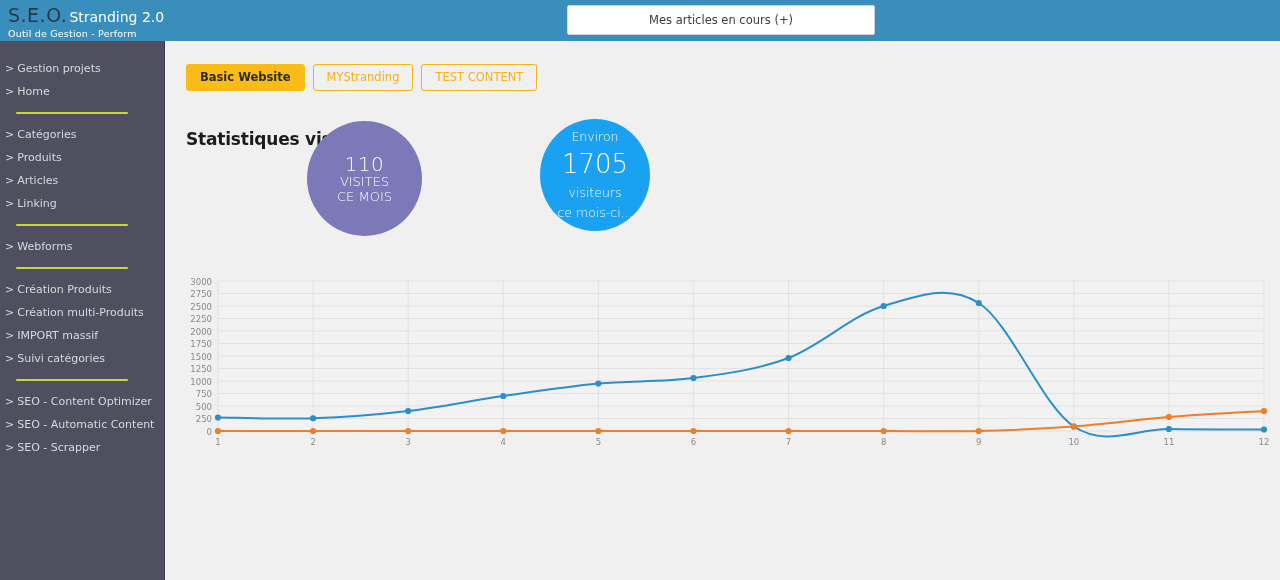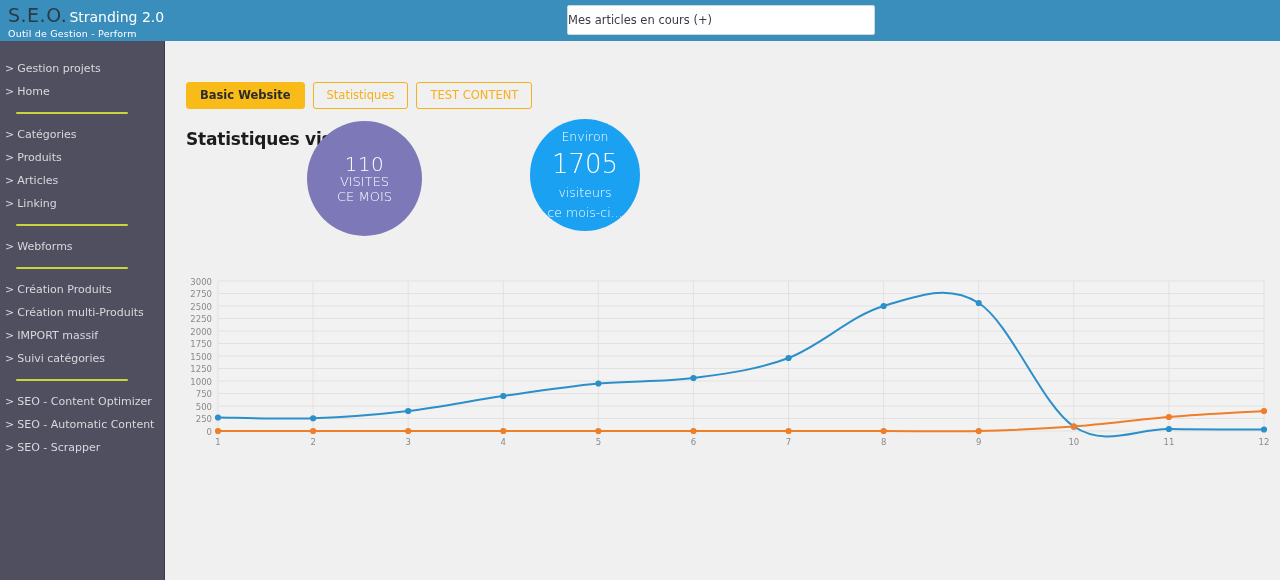--- a/index.html
+++ b/index.html
@@ -31,21 +31,21 @@
   .brand-sub {
     font-size: 9.5px; color: #ffffff; margin-top: 2px;
     letter-spacing: .2px;
   }
   .header-search {
     position: absolute; left: 567px; top: 5px;
     width: 308px; height: 30px;
     background: #ffffff;
     border: 1px solid #cfd6da;
     border-radius: 2px;
-    display: flex; align-items: center; 
+    display: flex; align-items: center; justify-content: center;
     font-size: 11.5px; color: #3b3b46;
     cursor: pointer;
   }
 
   
   .sidebar {
     position: absolute; left: 0; top: 41px;
     width: 165px; height: 539px;
     background: #504f5f;
     border-right: 1px solid #3b3a48;
@@ -79,21 +79,20 @@
   }
   .tab {
     font-size: 11.5px;
     padding: 6px 13px 6px 13px;
     border-radius: 3px;
     border: 1px solid #f5b01a;
     background: transparent;
     color: #f5b01a;
     cursor: pointer;
     line-height: 1.1;
-    margin-top: 18px;
   }
   .tab.active {
     background: #f9bb17;
     border-color: #f9bb17;
     color: #2b2b2b;
     font-weight: bold;
   }
   .page-title {
     position: absolute; left: 21px; top: 88px;
     font-size: 17px; font-weight: bold; color: #1c1c1c;
@@ -108,21 +107,21 @@
     align-items: center; justify-content: center;
     color: #ffffff; text-align: center;
     line-height: 1.12;
   }
   .kpi-purple {
     left: 142px; top: 80px;
     width: 115px; height: 115px;
     background: #7d78b8;
   }
   .kpi-blue {
-    left: 365px; top: 78px;
+    left: 375px; top: 78px;
     width: 110px; height: 112px;
     background: #1ba1f2;
     gap: 6px;
   }
   .kpi-big { font-size: 20px; font-weight: 300; letter-spacing: .5px; }
   .kpi-big-sm { font-size: 26px; font-weight: 300; text-align: center; }
   .kpi-lbl { font-size: 13px; font-weight: 300; }
   .kpi-lbl-sm { font-size: 12.5px; font-weight: 300; }
   .kpi-top { font-size: 12.5px; font-weight: 300; }
 
@@ -168,21 +167,21 @@
       <div class="nav-item"><span class="chev">&gt;</span><span>SEO - Content Optimizer</span></div>
       <div class="nav-item"><span class="chev">&gt;</span><span>SEO - Automatic Content</span></div>
       <div class="nav-item"><span class="chev">&gt;</span><span>SEO - Scrapper</span></div>
     </div>
 </div>
 
 <div class="main">
 
   <div class="tabs" id="tabs">
       <div class="tab active"><span>Basic Website</span></div>
-      <div class="tab"><span>Statistiques</span></div>
+      <div class="tab"><span>MYStranding</span></div>
       <div class="tab"><span>TEST CONTENT</span></div>
     </div>
 
   <div class="page-title">Statistiques visites</div>
 
   <div class="kpi kpi-purple">
     <div class="kpi-big">110</div>
     <div class="kpi-lbl">VISITES</div>
     <div class="kpi-lbl">CE MOIS</div>
   </div>

